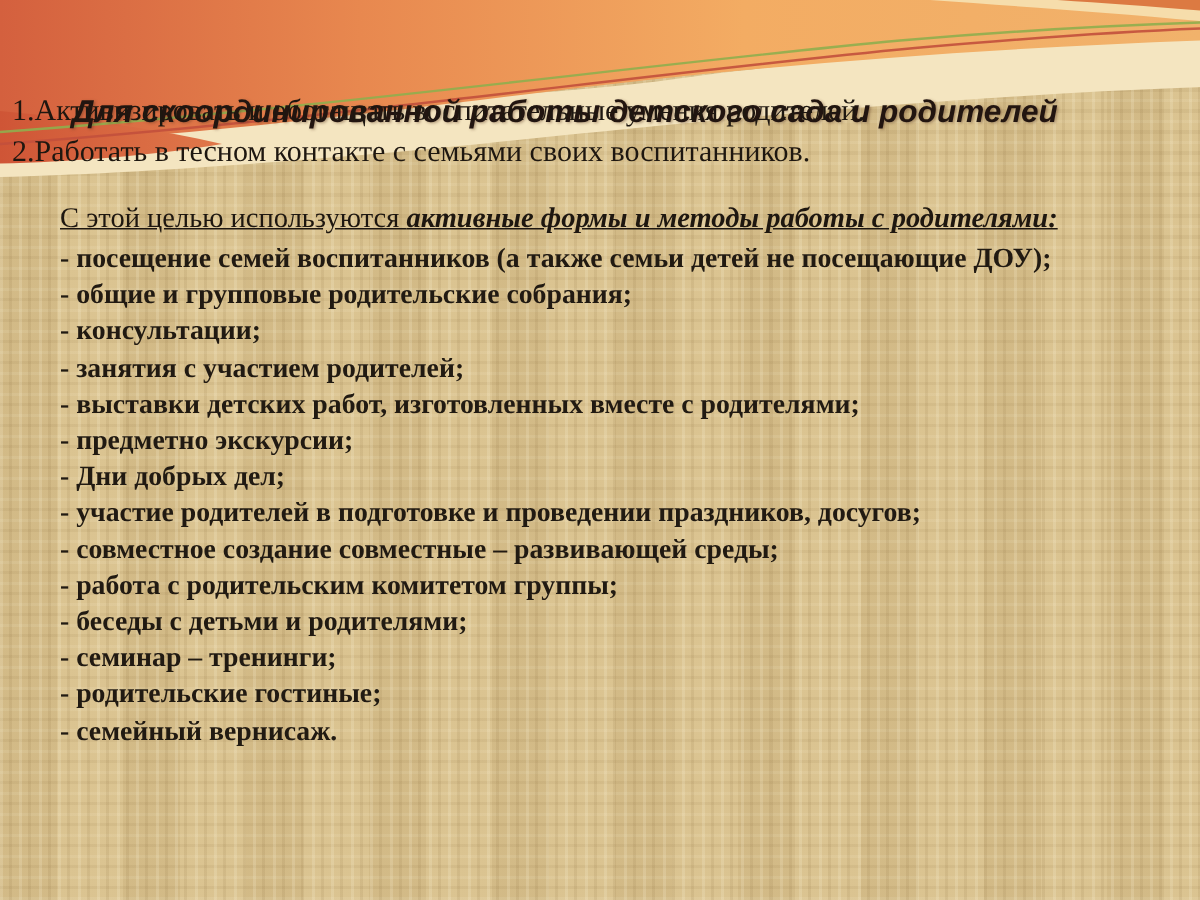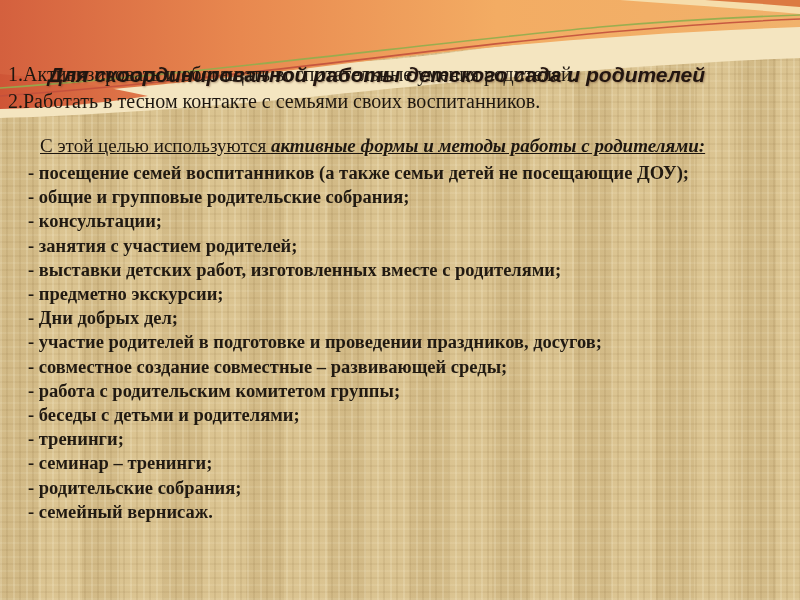--- a/index.html
+++ b/index.html
@@ -30,21 +30,21 @@
     position:absolute;left:8px;top:61px;width:760px;
     font-size:20px;line-height:27px;color:#1e1710;
   }
   .task-line{display:block;}
   .intro{
     position:absolute;left:40px;top:134px;width:740px;margin:0;
     font-size:19px;line-height:24px;color:#1e1710;text-decoration:underline;
   }
   .intro .em{font-weight:bold;font-style:italic;}
   .methods{
-    position:absolute;left:28px;top:161px;width:672px;
+    position:absolute;left:40px;top:161px;width:672px;
     font-size:18.5px;line-height:24.2px;font-weight:bold;color:#211a12;
   }
   .m-item{display:block;}
 </style>
 </head>
 <body>
 
 <div class="slide">
 
   <svg class="wave" viewBox="0 0 800 150" preserveAspectRatio="none" aria-hidden="true">
@@ -92,20 +92,19 @@
       <span class="m-item">- общие и групповые родительские собрания;</span>
       <span class="m-item">- консультации;</span>
       <span class="m-item">- занятия с участием родителей;</span>
       <span class="m-item">- выставки детских работ, изготовленных вместе с родителями;</span>
       <span class="m-item">- предметно экскурсии;</span>
       <span class="m-item">- Дни добрых дел;</span>
       <span class="m-item">- участие родителей в подготовке и проведении праздников, досугов;</span>
       <span class="m-item">- совместное создание совместные – развивающей среды;</span>
       <span class="m-item">- работа с родительским комитетом группы;</span>
       <span class="m-item">- беседы с детьми и родителями;</span>
-      <span class="m-item">- тренинги;</span>
       <span class="m-item">- семинар – тренинги;</span>
-      <span class="m-item">- родительские собрания;</span>
+      <span class="m-item">- родительские гостиные;</span>
       <span class="m-item">- семейный вернисаж.</span>
     </div>
 
   </div>
 </div>
 
 </body></html>

